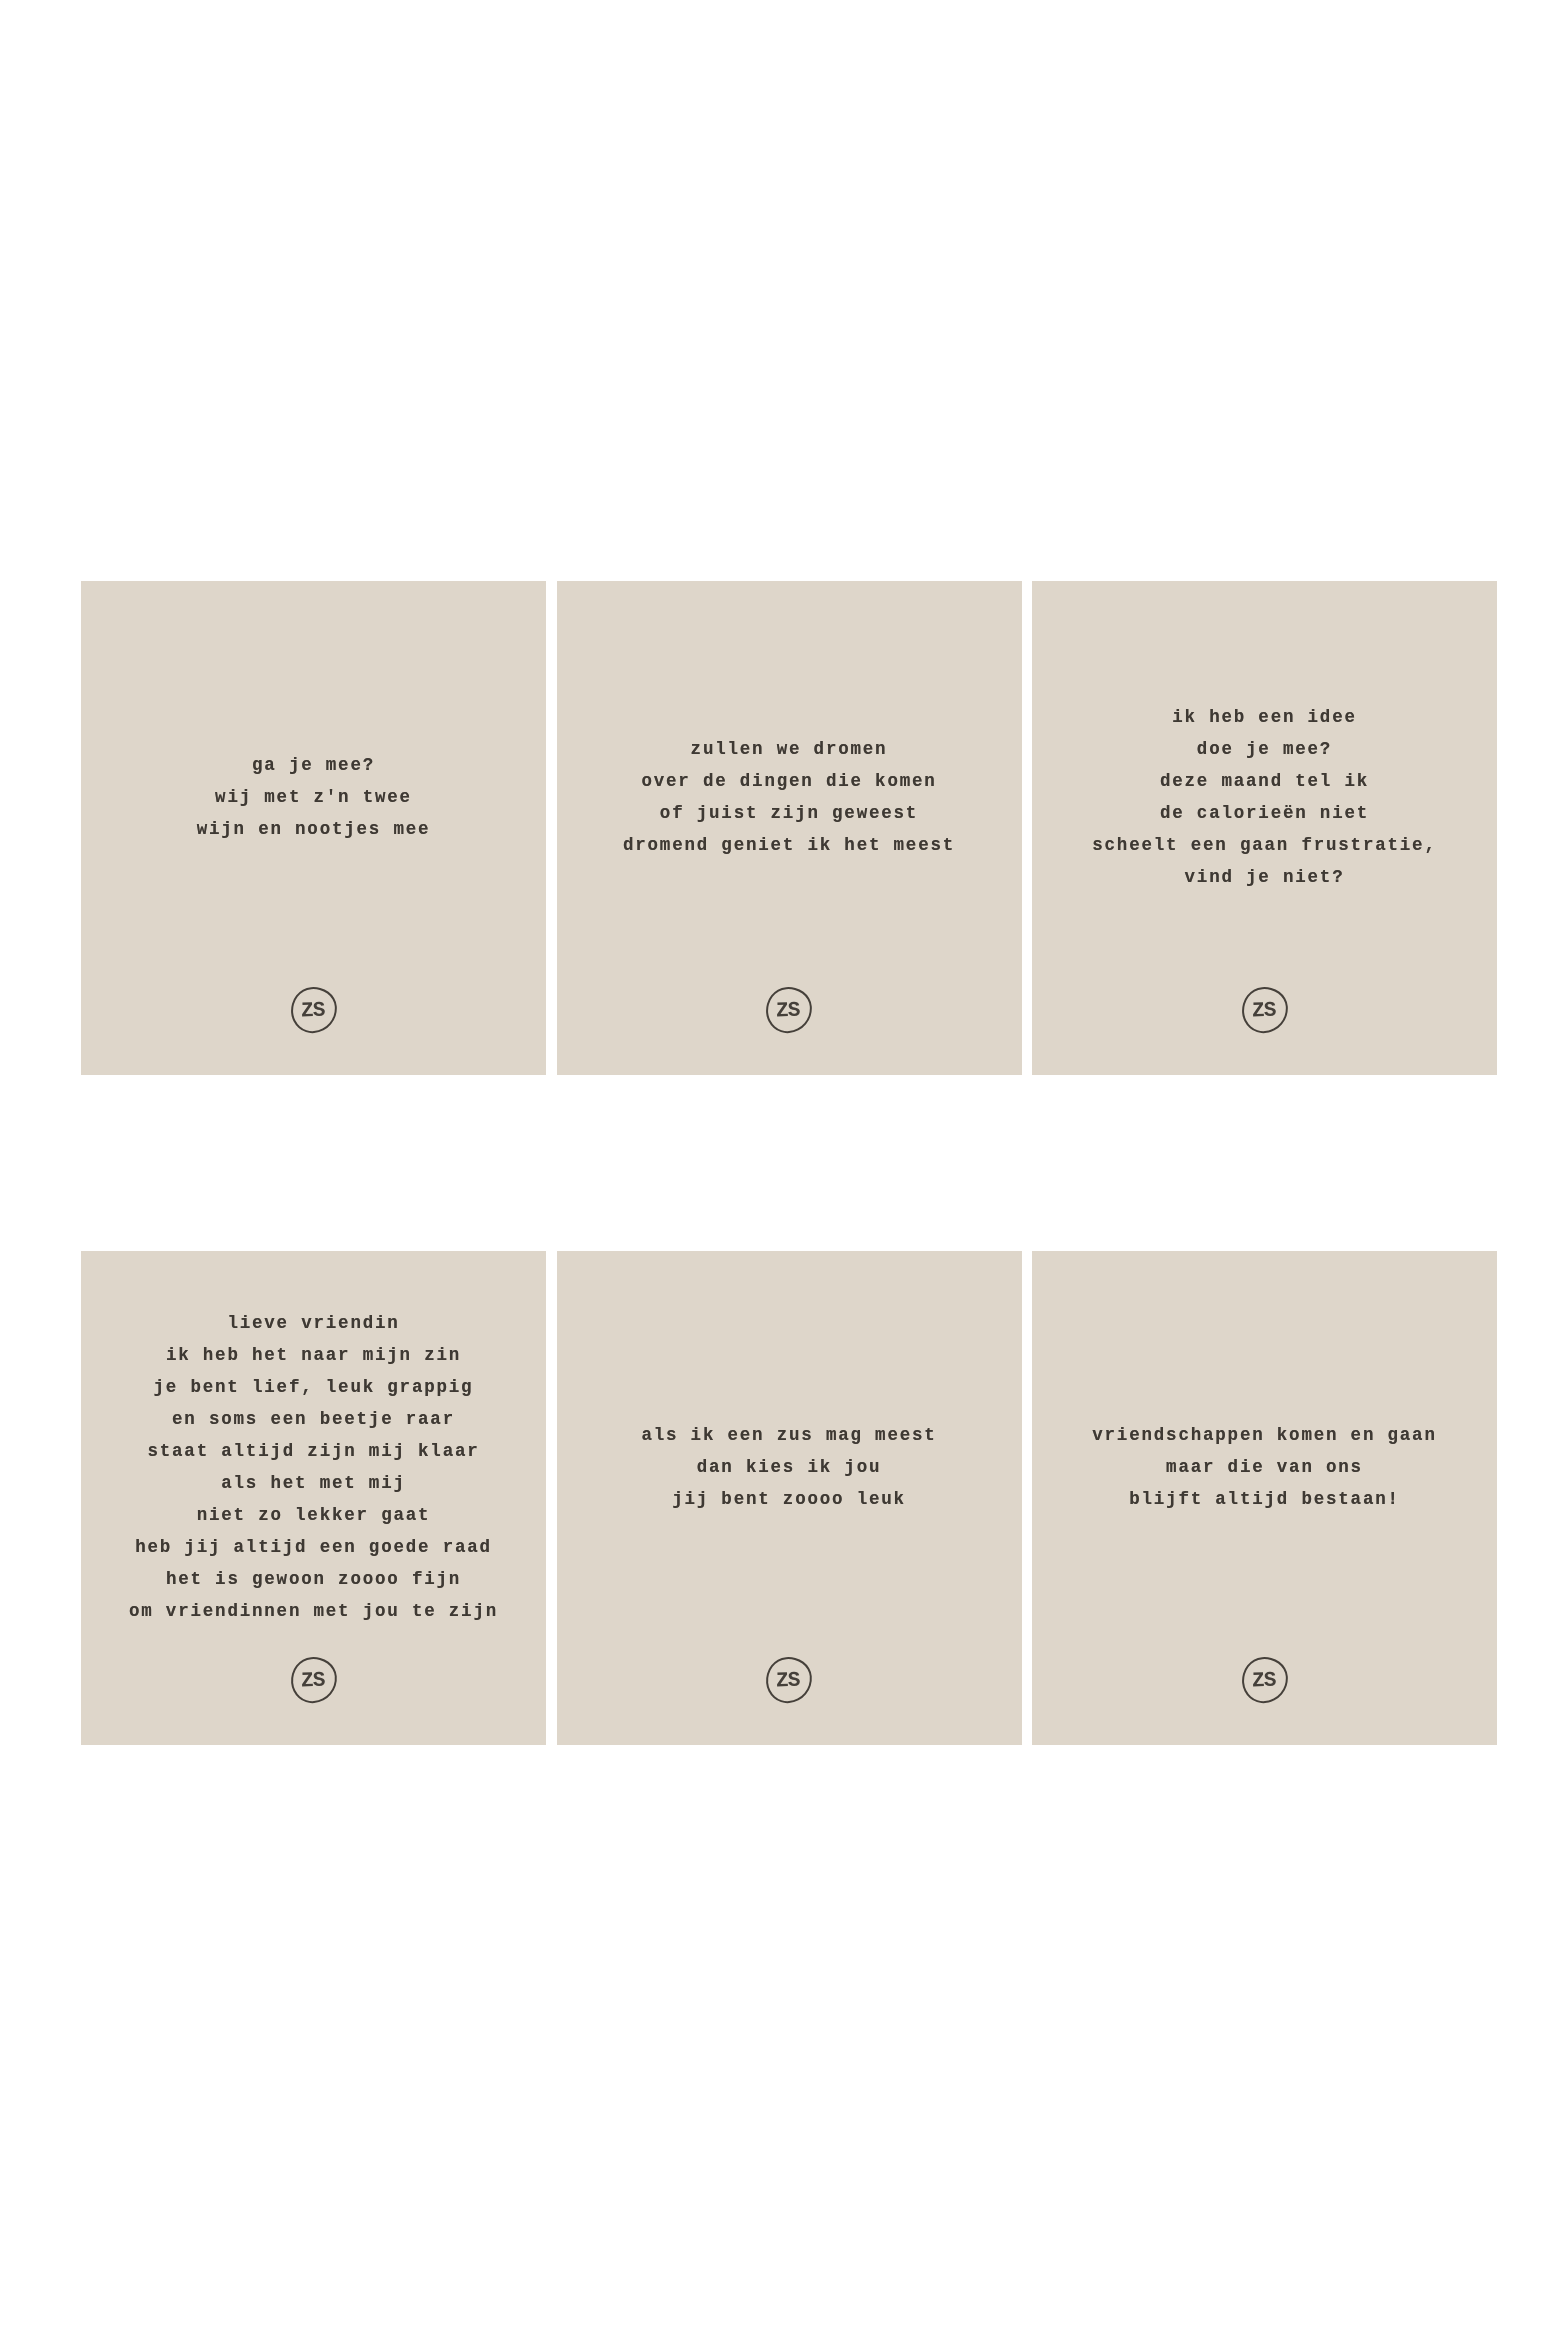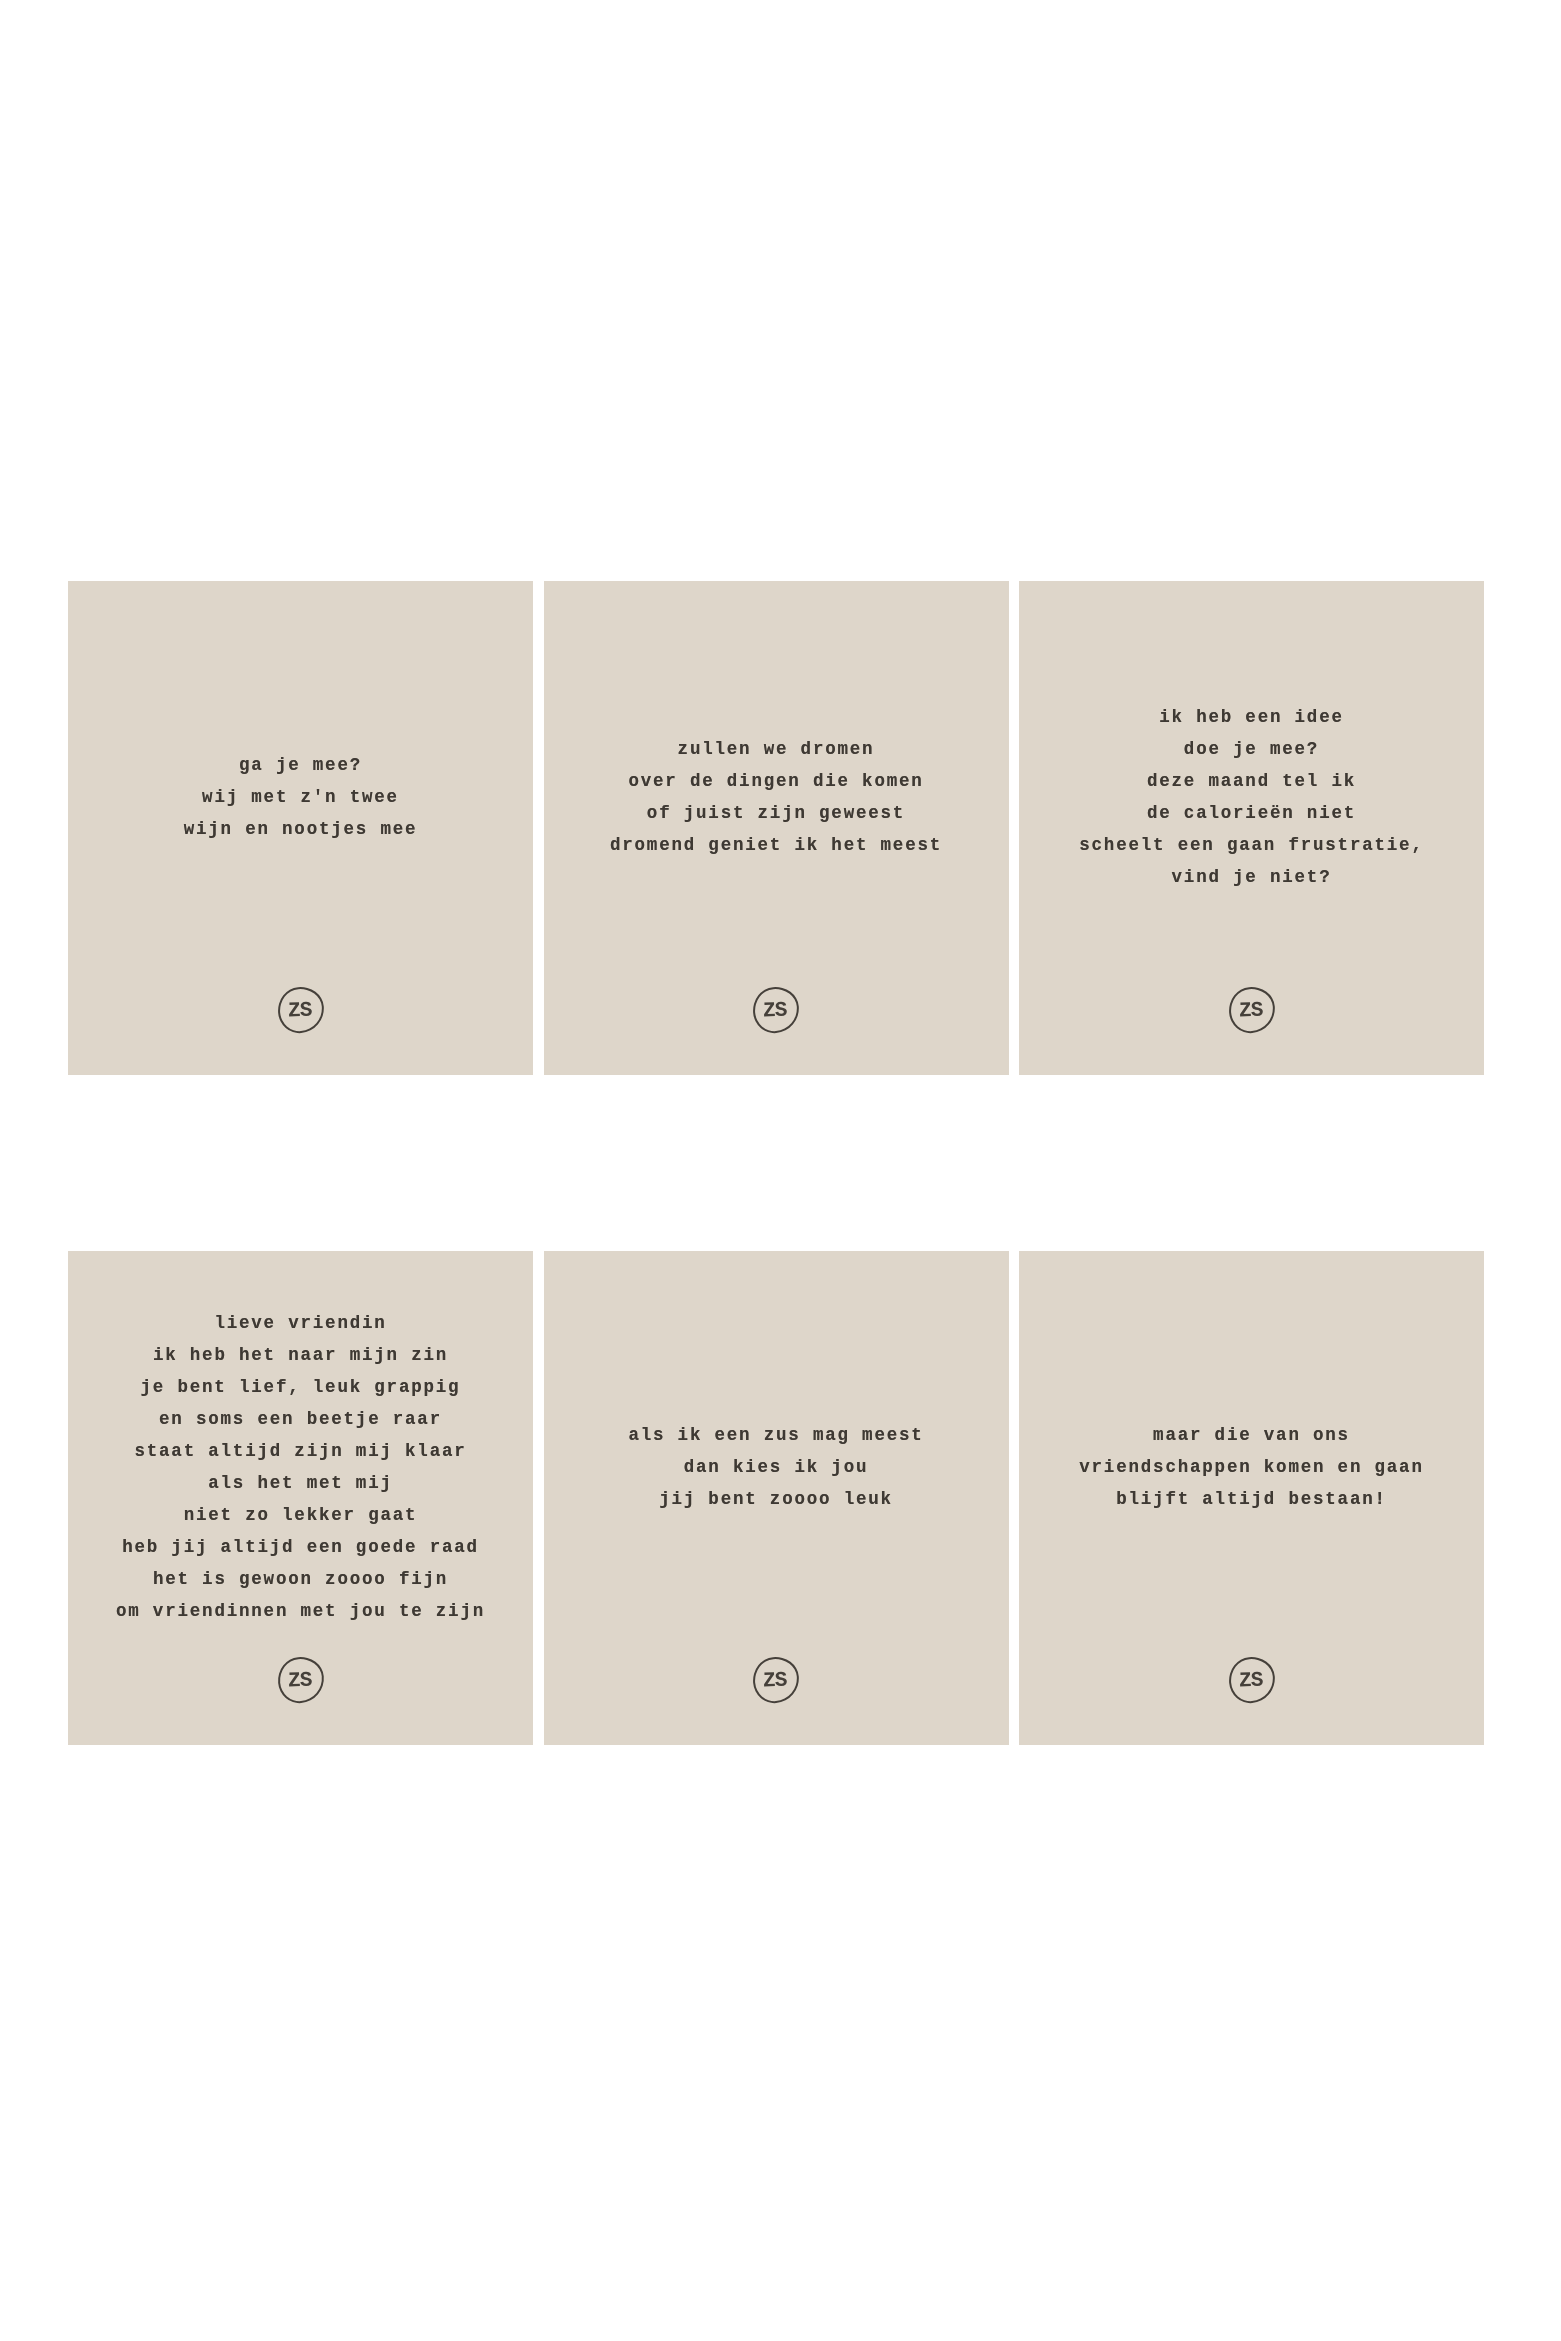--- a/index.html
+++ b/index.html
@@ -26,20 +26,21 @@
     grid-template-columns: repeat(3, 465px);
     grid-template-rows: repeat(2, 658px);
     column-gap: 10.5px;
     row-gap: 12.3px;
   }
   .card {
     position: relative;
     width: 465px;
     height: 494px;
     background: var(--card-bg);
+    margin-left: 13px;
   }
   .card-text {
     position: absolute;
     top: 43.7%;
     left: 0;
     width: 100%;
     transform: translateY(-50%);
     text-align: center;
     color: var(--text-color);
     font-size: 17.5px;
@@ -141,22 +142,22 @@
         <div class="quote-line">dan kies ik jou</div>
         <div class="quote-line">jij bent zoooo leuk</div>
       </div>
       <div class="logo-stamp">
         <span class="logo-text">ZS</span>
       </div>
     </div>
 
     <div class="card">
       <div class="card-text">
+        <div class="quote-line">vriendschappen komen en gaan</div>
         <div class="quote-line">maar die van ons</div>
-        <div class="quote-line">vriendschappen komen en gaan</div>
         <div class="quote-line">blijft altijd bestaan!</div>
       </div>
       <div class="logo-stamp">
         <span class="logo-text">ZS</span>
       </div>
     </div>
 
   </div>
 </div>
 

